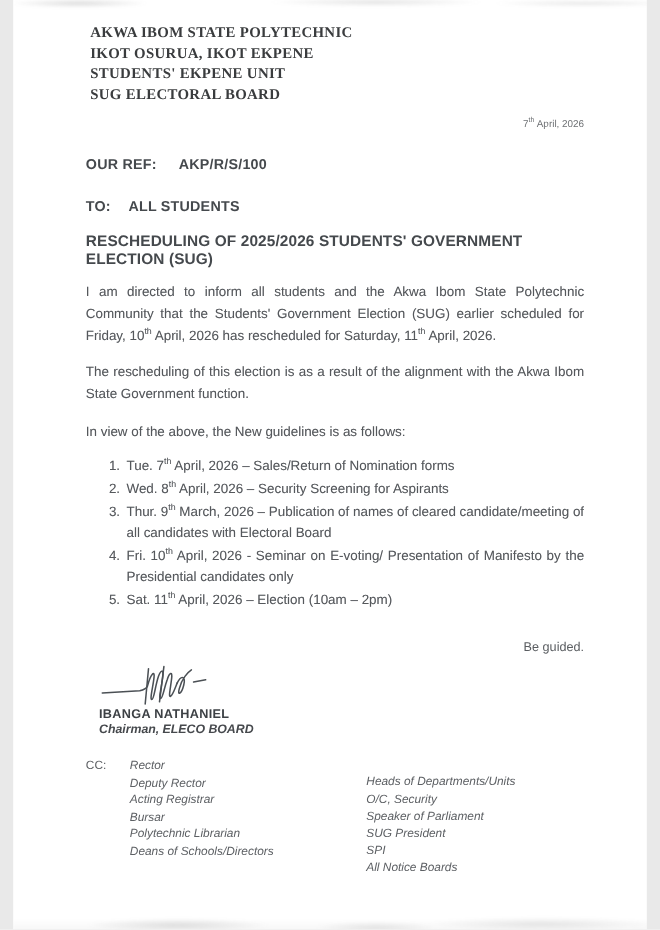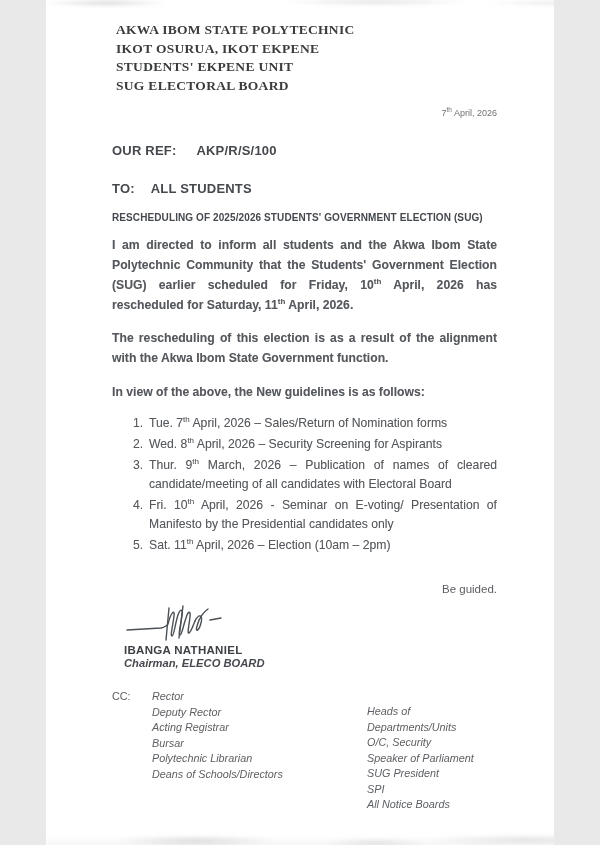--- a/index.html
+++ b/index.html
@@ -1,18 +1,18 @@
 <!DOCTYPE html>
 <html><head>
 <meta charset="utf-8">
 <style>
   html, body { margin: 0; padding: 0; background: #e9e9e9; }
   .page {
     position: relative;
-    width: 508px;
+    width: 576px;
     height: 845px;
     margin: 0 auto;
     background: #ffffff;
     overflow: hidden;
     font-family: "Liberation Sans", sans-serif;
     color: #55585c;
   }
   .content {
     position: absolute;
     left: 66px;
@@ -62,30 +62,29 @@
     letter-spacing: 0.2px;
     color: #45494d;
   }
   .ref-row { margin-top: 25px; }
   .ref-row .meta-value { margin-left: 20px; }
   .to-row { margin-top: 23px; }
   .to-row .meta-value { margin-left: 16px; }
   .subject {
     margin-top: 16px;
     font-weight: 700;
-    font-size: 10px;
+    font-size: 14px;
     letter-spacing: 0.1px;
     color: #45494d;
   }
   .body-text {
     font-size: 12.2px;
     line-height: 20px;
     text-align: justify;
     text-shadow: 0 0 0.6px rgba(100,104,108,0.35);
-    font-weight: bold;
   }
   .p1 { margin-top: 12px; }
   .p2 { margin-top: 13px; }
   .p3 { margin-top: 14px; }
   .body-text sup { font-size: 8px; line-height: 0; }
   .guidelines { margin-top: 7px; padding-left: 21px; }
   .g-item {
     display: flex;
     font-size: 12.2px;
     line-height: 19px;

